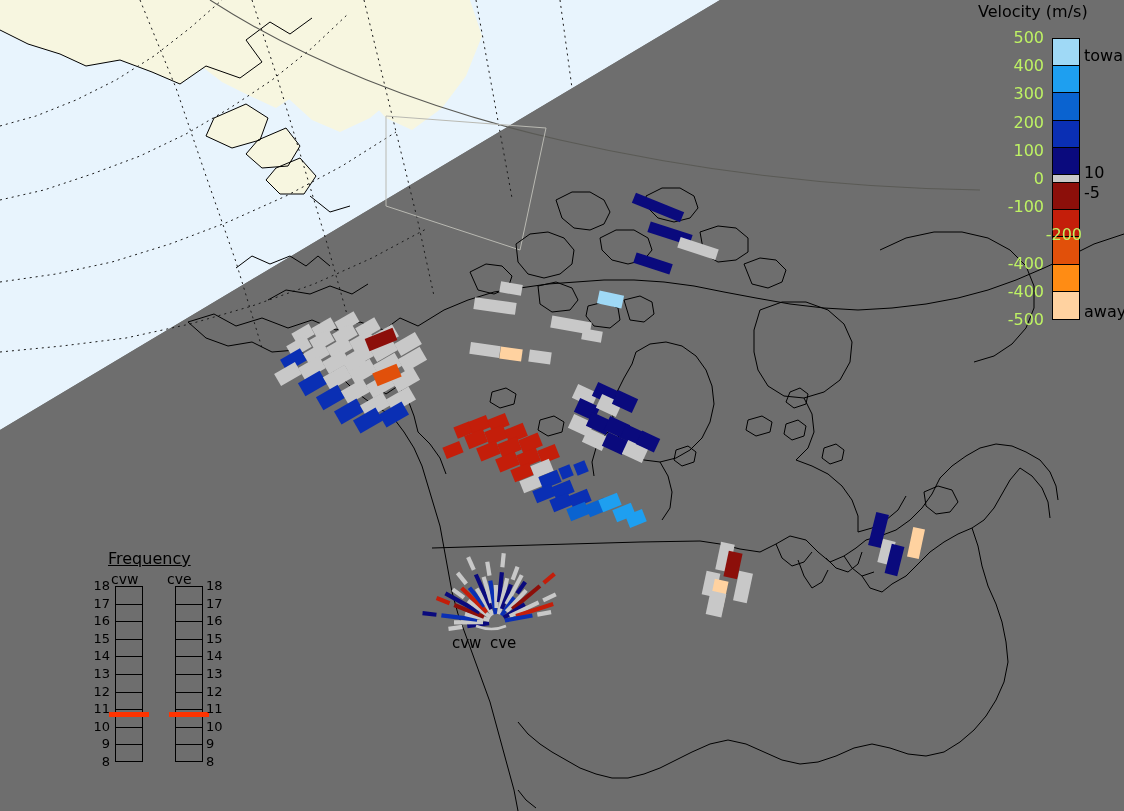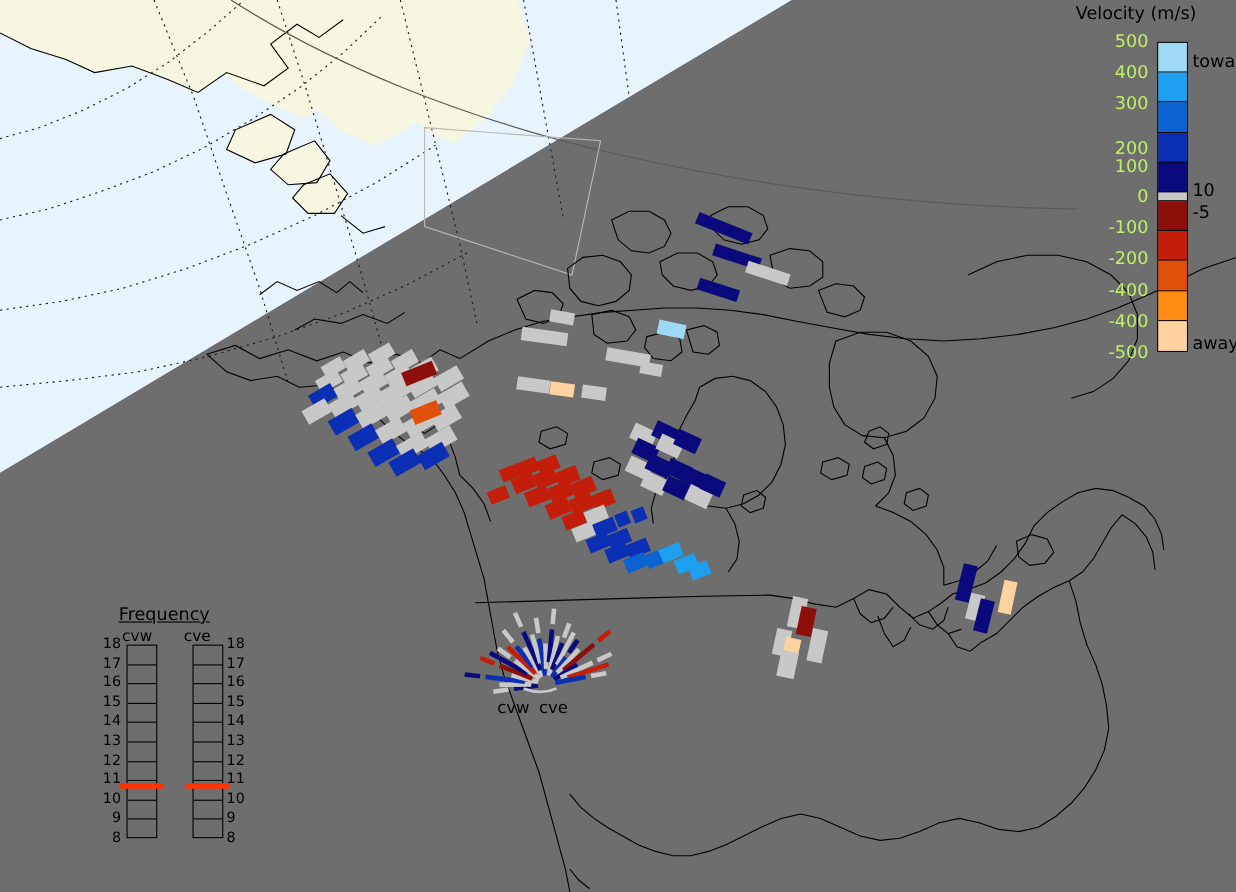--- a/index.html
+++ b/index.html
@@ -346,25 +346,25 @@
       <div class="cb-seg" style="height: 27.2px; background: rgb(140, 15, 10);"></div>
       <div class="cb-seg" style="height: 27.2px; background: rgb(196, 30, 10);"></div>
       <div class="cb-seg" style="height: 27.2px; background: rgb(225, 80, 10);"></div>
       <div class="cb-seg" style="height: 27.2px; background: rgb(255, 140, 20);"></div>
       <div class="cb-seg" style="height: 27.2px; background: rgb(255, 210, 160);"></div>
     </div>
   <div id="cbar-ticks">
       <div class="cb-left" style="left: 996px; top: 28px;">500</div>
       <div class="cb-left" style="left: 996px; top: 56.2px; text-align: right;">400</div>
       <div class="cb-left" style="left: 996px; top: 84.4px;">300</div>
-      <div class="cb-left" style="left: 996px; top: 112.6px; margin-top: 12px;">200</div>
+      <div class="cb-left" style="left: 996px; top: 112.6px;">200</div>
       <div class="cb-left" style="left: 996px; top: 140.8px;">100</div>
       <div class="cb-left" style="left: 996px; top: 169px;">0</div>
       <div class="cb-left" style="left: 996px; top: 197.2px;">-100</div>
-      <div class="cb-left" style="left: 996px; top: 225.4px;">-200</div>
+      <div class="cb-left" style="left: 1034px; top: 225.4px;">-200</div>
       <div class="cb-left" style="left: 996px; top: 253.6px;">-400</div>
       <div class="cb-left" style="left: 996px; top: 281.8px;">-400</div>
       <div class="cb-left" style="left: 996px; top: 310px;">-500</div>
     </div>
   <div class="cb-right" style="top:46px">toward</div>
   <div class="cb-right" style="top:302px">away</div>
   <div class="cb-right" style="top:163px">10</div>
   <div class="cb-right" style="top:183px">-5</div>
 
   <div id="freq-title">Frequency</div>

